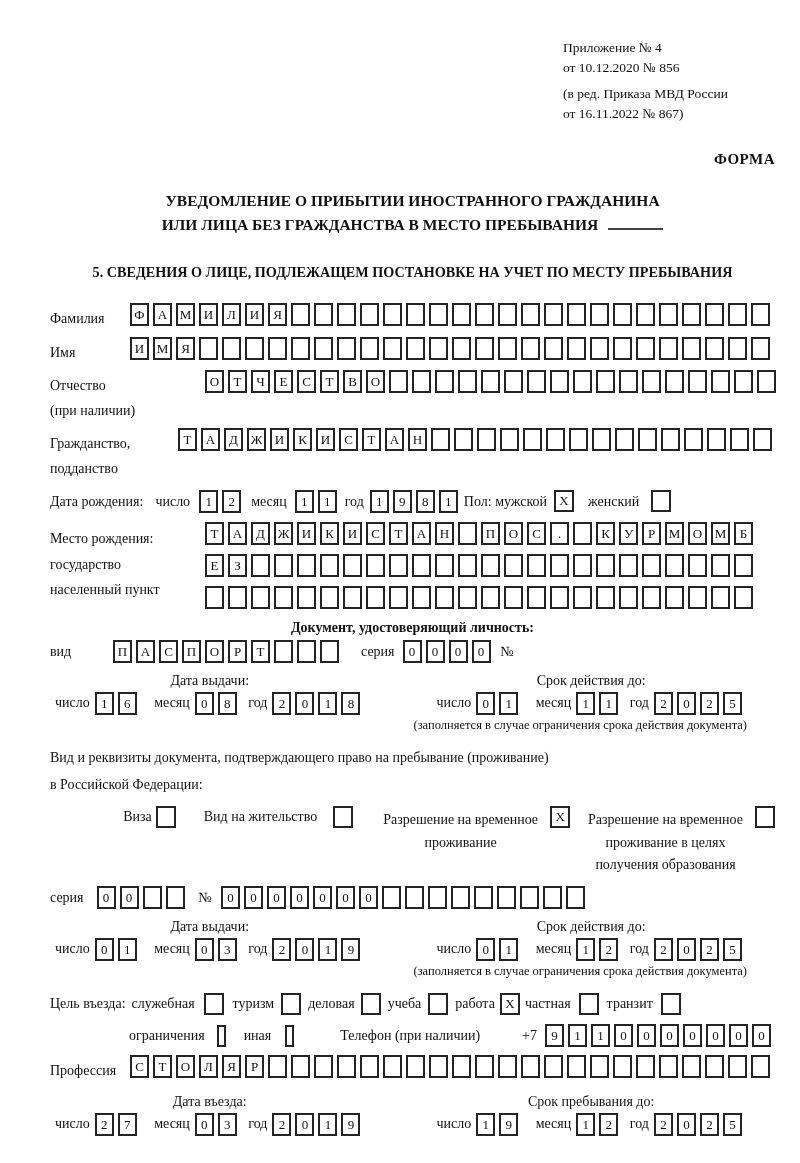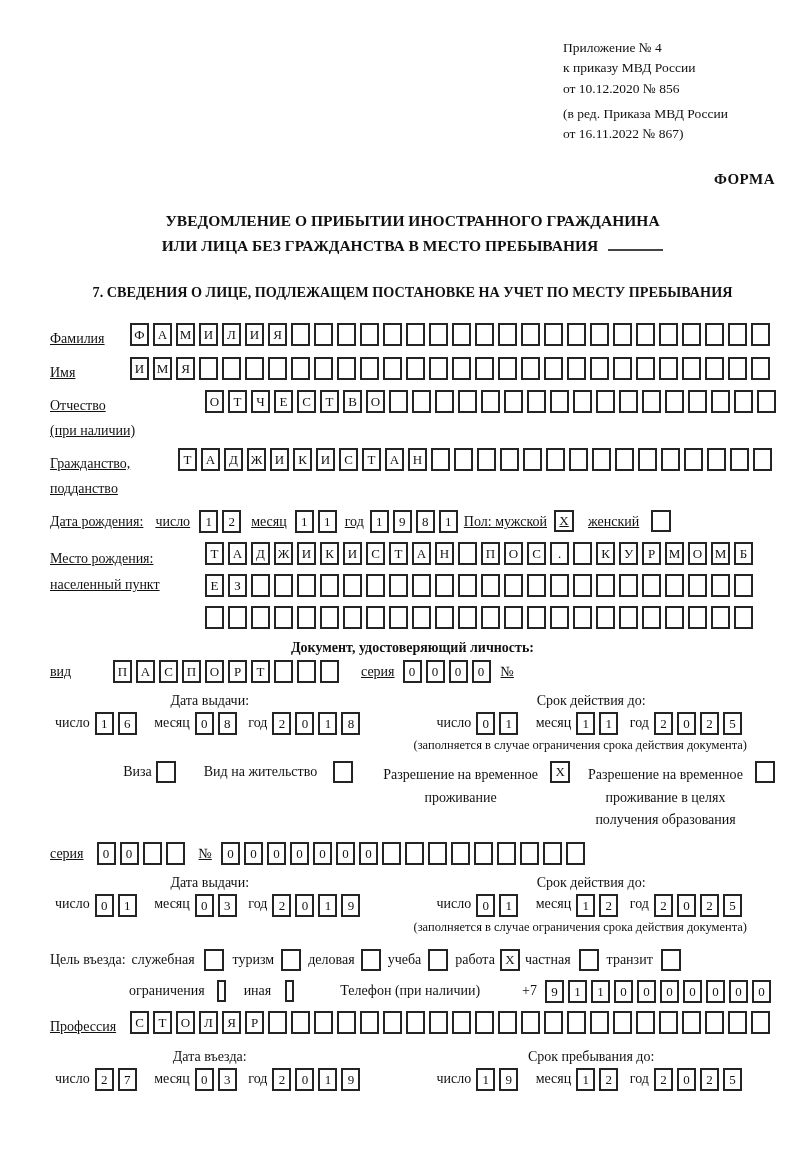--- a/index.html
+++ b/index.html
@@ -15,21 +15,21 @@
   .blank-line { display:inline-block; width:55px; border-bottom:2.5px solid #444; height:14px; margin-left:10px; }
 
   .section-heading { text-align:center; font-weight:bold; font-size:14.2px; margin-top:26px; white-space:nowrap; }
 
   .cbox { display:inline-block; width:19px; height:23px; border:2px solid #242424; margin-right:4px;
           text-align:center; font-size:13px; line-height:19px; vertical-align:middle; background:#fff; }
   .chk  { display:inline-block; width:20px; height:22px; border:2px solid #242424; text-align:center;
           font-size:13px; line-height:18px; vertical-align:middle; background:#fff; }
   .boxes { white-space:nowrap; display:inline-block; }
 
-  .frow { display:flex; align-items:flex-start; margin-top:5px;text-decoration:underline; }
+  .frow { display:flex; align-items:flex-start; margin-top:5px; }
   .flabel { flex:0 0 auto; padding-top:4px; line-height:1.75; }
   .lbl { padding-top:4px; }
 
   .w80  { width:80px; }
   .w155 { width:155px; }
   .w128 { width:128px; }
 
   .stack > .boxrow { margin-bottom:9px; white-space:nowrap; }
 
   .center-head { text-align:center; font-weight:bold; font-size:14px; margin-top:8px; }
@@ -52,33 +52,32 @@
   .purpose-row { display:flex; align-items:center; margin-top:14px; white-space:nowrap; }
   .purpose-row .plabel { margin-right:6px; }
 </style>
 </head>
 <body>
 
 <div class="page">
 
   <div class="header-block">
     <div>Приложение № 4</div>
-    <div>к приказу МВД России</div>
     <div>от 10.12.2020 № 856</div>
     <div class="gap">(в ред. Приказа МВД России</div>
     <div>от 16.11.2022 № 867)</div>
     <div class="form-label">ФОРМА</div>
   </div>
 
   <div class="title">
     <div>УВЕДОМЛЕНИЕ О ПРИБЫТИИ ИНОСТРАННОГО ГРАЖДАНИНА</div>
     <div><span>ИЛИ ЛИЦА БЕЗ ГРАЖДАНСТВА В МЕСТО ПРЕБЫВАНИЯ</span><span class="blank-line"></span></div>
   </div>
 
-  <div class="section-heading">7. СВЕДЕНИЯ О ЛИЦЕ, ПОДЛЕЖАЩЕМ ПОСТАНОВКЕ НА УЧЕТ ПО МЕСТУ ПРЕБЫВАНИЯ</div>
+  <div class="section-heading">5. СВЕДЕНИЯ О ЛИЦЕ, ПОДЛЕЖАЩЕМ ПОСТАНОВКЕ НА УЧЕТ ПО МЕСТУ ПРЕБЫВАНИЯ</div>
 
   <div class="frow" style="margin-top:22px;">
     <div class="flabel w80">Фамилия</div>
     <div class="boxes"><span class="cbox">Ф</span><span class="cbox">А</span><span class="cbox">М</span><span class="cbox">И</span><span class="cbox">Л</span><span class="cbox">И</span><span class="cbox">Я</span><span class="cbox"></span><span class="cbox"></span><span class="cbox"></span><span class="cbox"></span><span class="cbox"></span><span class="cbox"></span><span class="cbox"></span><span class="cbox"></span><span class="cbox"></span><span class="cbox"></span><span class="cbox"></span><span class="cbox"></span><span class="cbox"></span><span class="cbox"></span><span class="cbox"></span><span class="cbox"></span><span class="cbox"></span><span class="cbox"></span><span class="cbox"></span><span class="cbox"></span><span class="cbox"></span></div>
   </div>
 
   <div class="frow">
     <div class="flabel w80">Имя</div>
     <div class="boxes"><span class="cbox">И</span><span class="cbox">М</span><span class="cbox">Я</span><span class="cbox"></span><span class="cbox"></span><span class="cbox"></span><span class="cbox"></span><span class="cbox"></span><span class="cbox"></span><span class="cbox"></span><span class="cbox"></span><span class="cbox"></span><span class="cbox"></span><span class="cbox"></span><span class="cbox"></span><span class="cbox"></span><span class="cbox"></span><span class="cbox"></span><span class="cbox"></span><span class="cbox"></span><span class="cbox"></span><span class="cbox"></span><span class="cbox"></span><span class="cbox"></span><span class="cbox"></span><span class="cbox"></span><span class="cbox"></span><span class="cbox"></span></div>
   </div>
@@ -109,20 +108,21 @@
     <span class="boxes"><span class="cbox">1</span><span class="cbox">9</span><span class="cbox">8</span><span class="cbox">1</span></span>
     <span class="lbl" style="margin-left:2px; margin-right:7px;">Пол: мужской</span>
     <span class="chk">X</span>
     <span class="lbl" style="margin-left:14px; margin-right:12px;">женский</span>
     <span class="chk"></span>
   </div>
 
   <div class="frow" style="margin-top:9px;">
     <div class="flabel w155" style="line-height:1.82;">
       <div>Место рождения:</div>
+      <div>государство</div>
       <div>населенный пункт</div>
     </div>
     <div class="stack">
       <div class="boxrow boxes"><span class="cbox">Т</span><span class="cbox">А</span><span class="cbox">Д</span><span class="cbox">Ж</span><span class="cbox">И</span><span class="cbox">К</span><span class="cbox">И</span><span class="cbox">С</span><span class="cbox">Т</span><span class="cbox">А</span><span class="cbox">Н</span><span class="cbox"></span><span class="cbox">П</span><span class="cbox">О</span><span class="cbox">С</span><span class="cbox">.</span><span class="cbox"></span><span class="cbox">К</span><span class="cbox">У</span><span class="cbox">Р</span><span class="cbox">М</span><span class="cbox">О</span><span class="cbox">М</span><span class="cbox">Б</span></div>
       <div class="boxrow boxes"><span class="cbox">Е</span><span class="cbox">З</span><span class="cbox"></span><span class="cbox"></span><span class="cbox"></span><span class="cbox"></span><span class="cbox"></span><span class="cbox"></span><span class="cbox"></span><span class="cbox"></span><span class="cbox"></span><span class="cbox"></span><span class="cbox"></span><span class="cbox"></span><span class="cbox"></span><span class="cbox"></span><span class="cbox"></span><span class="cbox"></span><span class="cbox"></span><span class="cbox"></span><span class="cbox"></span><span class="cbox"></span><span class="cbox"></span><span class="cbox"></span></div>
       <div class="boxrow boxes"><span class="cbox"></span><span class="cbox"></span><span class="cbox"></span><span class="cbox"></span><span class="cbox"></span><span class="cbox"></span><span class="cbox"></span><span class="cbox"></span><span class="cbox"></span><span class="cbox"></span><span class="cbox"></span><span class="cbox"></span><span class="cbox"></span><span class="cbox"></span><span class="cbox"></span><span class="cbox"></span><span class="cbox"></span><span class="cbox"></span><span class="cbox"></span><span class="cbox"></span><span class="cbox"></span><span class="cbox"></span><span class="cbox"></span><span class="cbox"></span></div>
     </div>
   </div>
 
   <div class="center-head" style="margin-top:2px;">Документ, удостоверяющий личность:</div>
@@ -148,20 +148,24 @@
       <div class="date-heading">Срок действия до:</div>
       <div class="date-line">
         <span class="dl">число</span><span class="boxes"><span class="cbox">0</span><span class="cbox">1</span></span>
         <span class="dl sp">месяц</span><span class="boxes"><span class="cbox">1</span><span class="cbox">1</span></span>
         <span class="dl" style="margin-left:4px;">год</span><span class="boxes"><span class="cbox">2</span><span class="cbox">0</span><span class="cbox">2</span><span class="cbox">5</span></span>
       </div>
     </div>
   </div>
   <div class="note">(заполняется в случае ограничения срока действия документа)</div>
 
+  <div class="intro">
+    <div>Вид и реквизиты документа, подтверждающего право на пребывание (проживание)</div>
+    <div>в Российской Федерации:</div>
+  </div>
 
   <div class="opt-row">
     <div class="opt">
       <span class="olabel">Виза</span>
       <span class="chk" style="margin-left:4px;"></span>
     </div>
     <div class="opt" style="margin-left:28px;">
       <span class="olabel">Вид на жительство</span>
       <span class="chk" style="margin-left:16px;"></span>
     </div>

